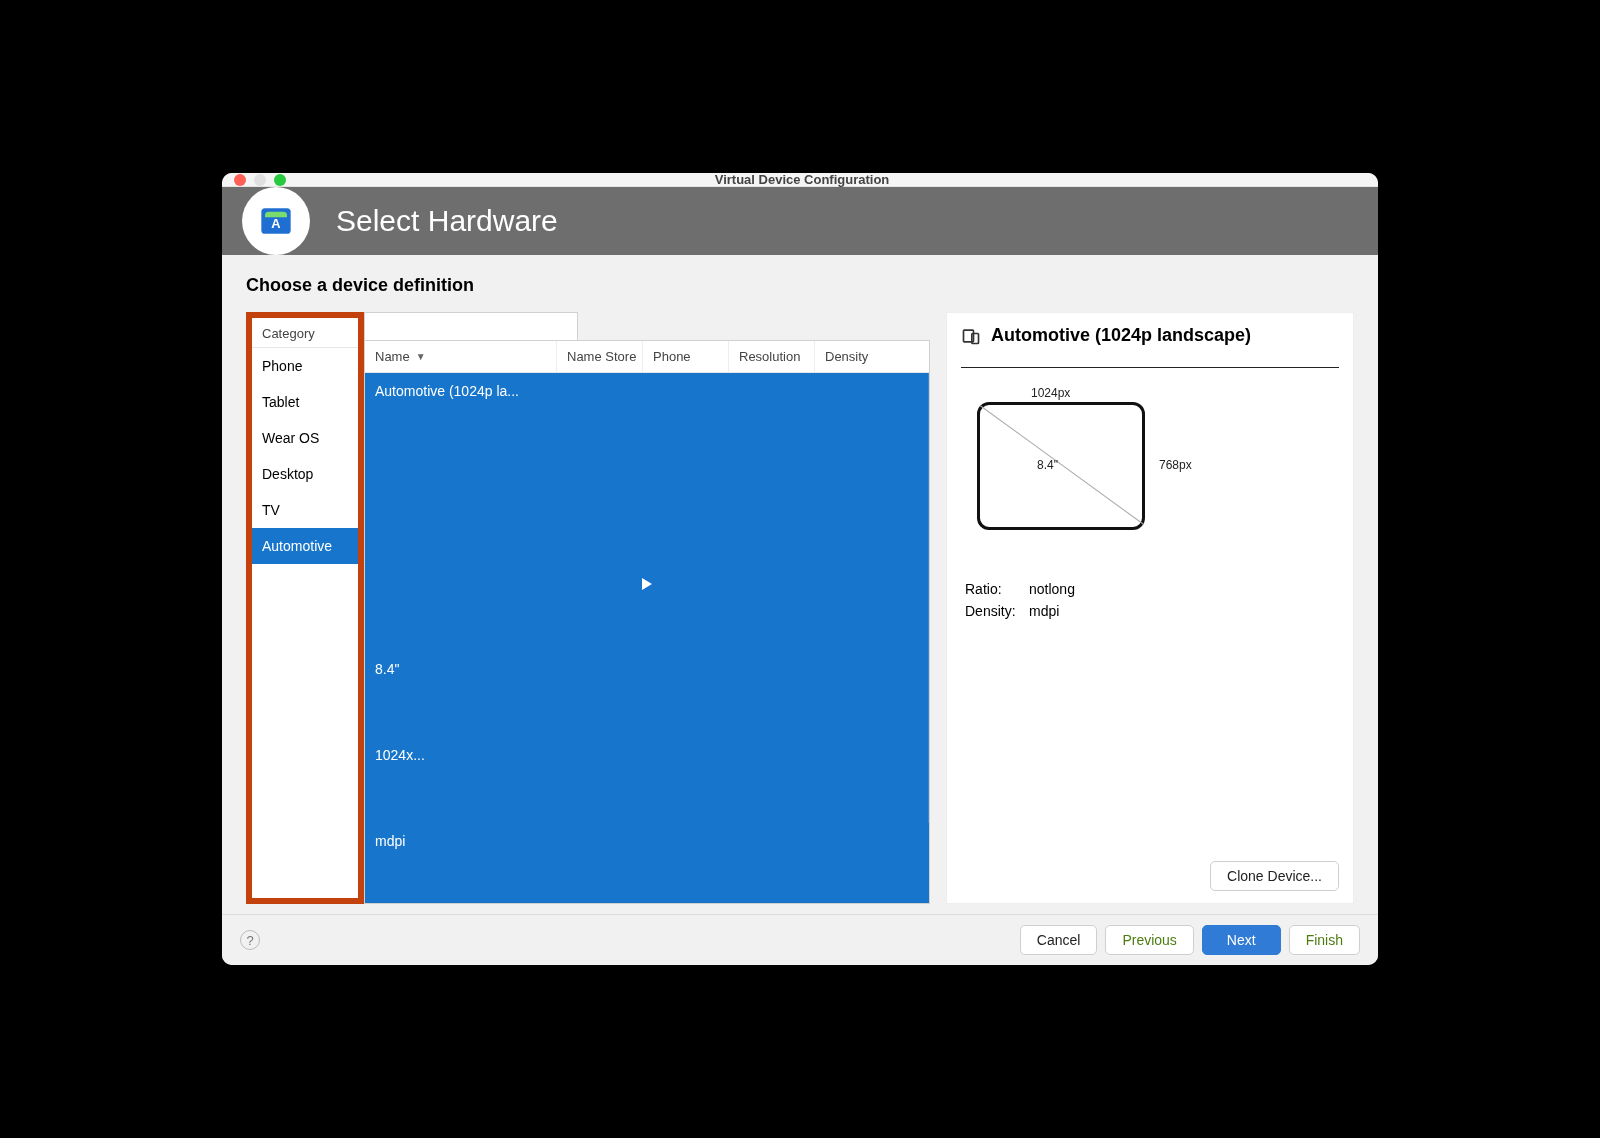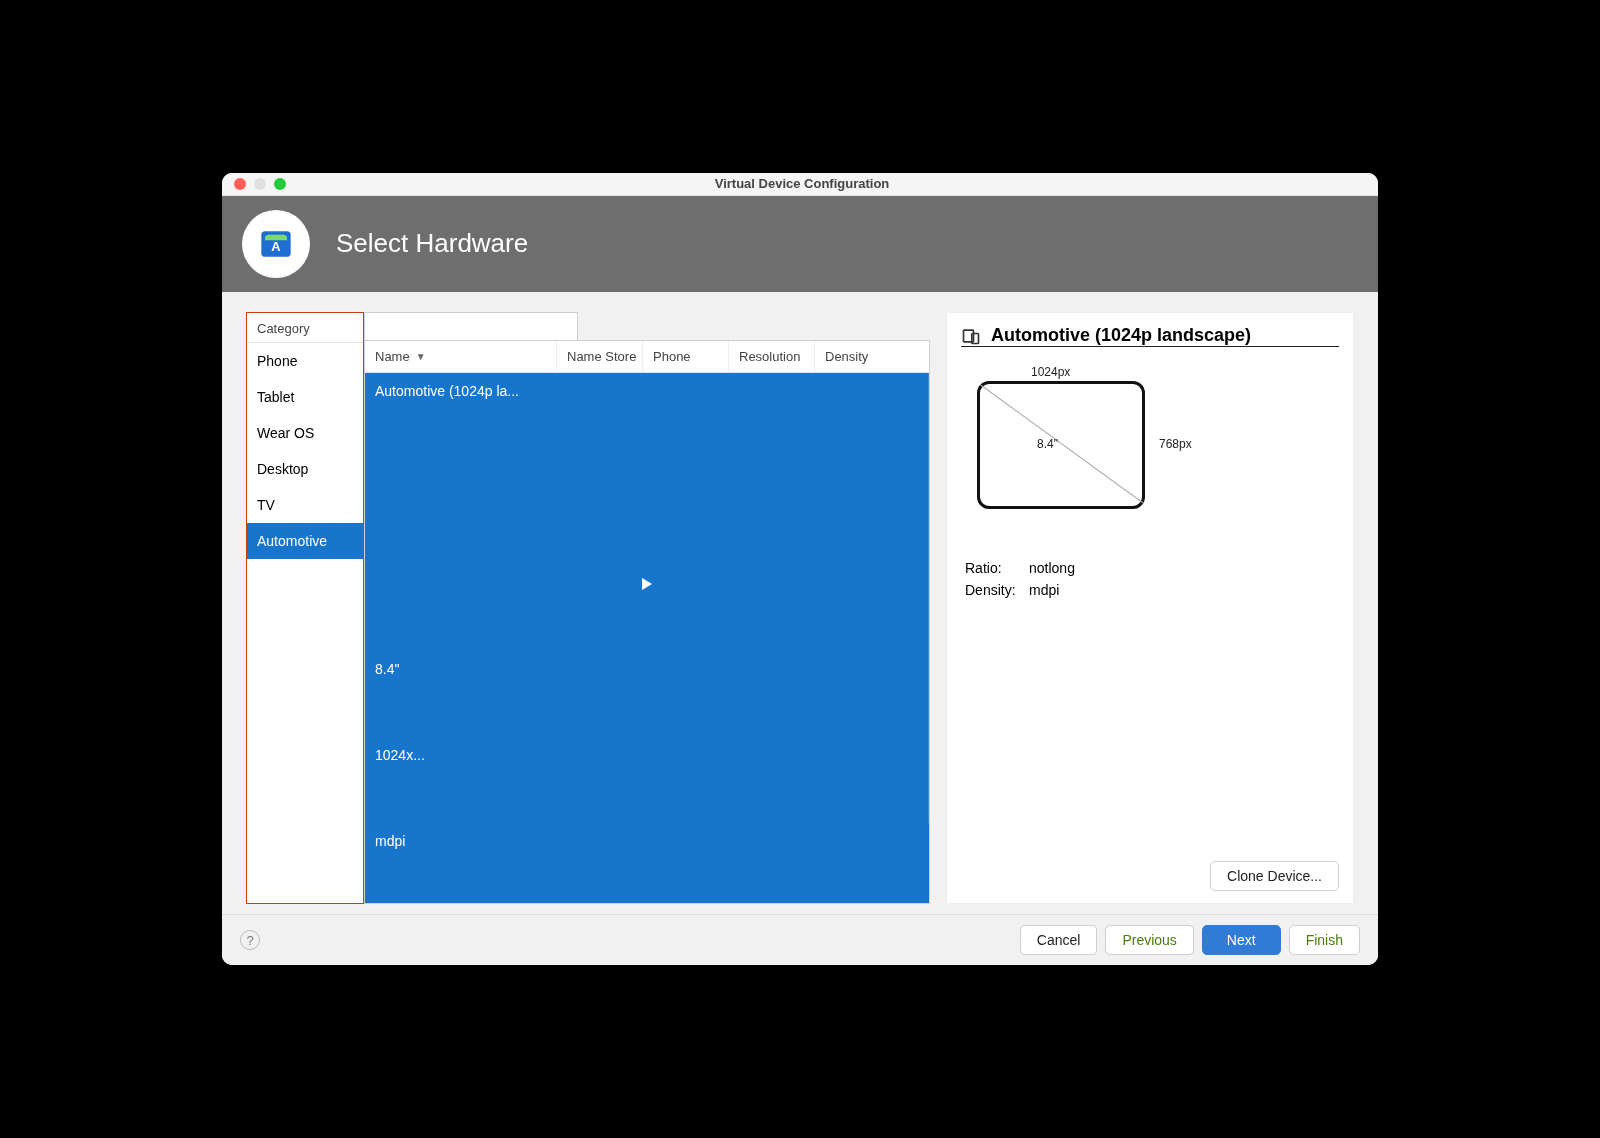--- a/index.html
+++ b/index.html
@@ -42,33 +42,33 @@
     display:flex;
     align-items:center;
     padding:0 20px;
     gap:26px;
   }
   .appicon {
     width:68px; height:68px; border-radius:50%; background:#fff;
     display:flex; align-items:center; justify-content:center; position:relative;
   }
   .appicon svg { width:44px; height:44px; }
-  .header-title { color:#fff; font-size:26px; font-weight:400; }
+  .header-title { color:#fff; font-size:30px; font-weight:400; }
   .content {
     flex:1;
     padding: 20px 24px 10px 24px;
     display:flex;
     flex-direction:column;
   }
   .section-title { font-size:18px; font-weight:700; margin-bottom:16px; }
   .main-row { display:flex; gap:16px; flex:1; min-height:0; }
   .left-col { display:flex; flex-direction:column; flex:1; min-width:0; }
   .pickers { display:flex; gap:0; flex:1; }
   .cat-list {
-    width:118px; border:1px solid #c2410c; background:#fff;
+    width:118px; border:6px solid #c2410c; background:#fff;
     display:flex; flex-direction:column; font-size:14px;
   }
   .cat-header { padding:8px 10px 6px 10px; border-bottom:1px solid #e6e6e6; color:#444; font-size:13px; }
   .cat-item { padding:10px 10px; cursor:pointer; }
   .cat-item.selected { background:#1776cc; color:#fff; }
   .table-area { flex:1; display:flex; flex-direction:column; min-width:0; }
   .search-row { display:flex; }
   .search-input {
     flex:1; height:28px; border:1px solid #d0d0d0; border-bottom:none;
     background:#fff; padding:0 8px 0 28px; font-size:13px; position:relative;
@@ -100,21 +100,21 @@
   .btn {
     background:#fff; border:1px solid #cfcfcf; border-radius:5px;
     padding:6px 16px; font-size:14px; cursor:pointer; color:#222;
   }
   .btn.icon-only { padding:6px 20px; }
   .spacer { flex:1; }
   .preview {
     width:408px; background:#fff; border:1px solid #eee;
     padding:12px 14px; display:flex; flex-direction:column;
   }
-  .preview-header { display:flex; align-items:center; gap:10px; border-bottom:1px solid #222; padding-bottom:0; }
+  .preview-header { display:flex; align-items:center; gap:10px; border-bottom:1px solid #222; padding-bottom:21px; }
   .preview-header .picon { width:20px; height:20px; color:#333; }
   .preview-title { font-size:18px; font-weight:700; }
   .diagram { position:relative; margin:24px 8px 16px 8px; height:170px; }
   .screen-rect {
     position:absolute; left:8px; top:10px; width:168px; height:128px;
     border:3px solid #111; border-radius:12px; background:#fff;
   }
   .diag-line { position:absolute; left:11px; top:13px; width:202px; height:0; border-top:1px solid #aaa; transform-origin:left; transform:rotate(36deg);}
   .lbl { position:absolute; font-size:12px; color:#222; }
   .lbl.topw  { left:62px; top:-6px; }
@@ -151,20 +151,21 @@
       <svg viewBox="0 0 48 48">
         <rect x="8" y="10" width="32" height="28" rx="4" fill="#1f6fd2"></rect>
         <path d="M16 14 h16 a4 4 0 0 1 4 4 v2 h-24 v-2 a4 4 0 0 1 4-4z" fill="#7bdc6e"></path>
         <text x="24" y="32" text-anchor="middle" font-size="14" font-family="Arial" fill="#fff" font-weight="700">A</text>
       </svg>
     </div>
     <div class="header-title">Select Hardware</div>
   </div>
 
   <div class="content">
+    <div class="section-title">Choose a device definition</div>
 
     <div class="main-row">
       <div class="left-col">
         <div class="pickers">
           <div class="cat-list">
             <div class="cat-header">Category</div>
             <div class="cat-item">Phone</div>
             <div class="cat-item">Tablet</div>
             <div class="cat-item">Wear OS</div>
             <div class="cat-item">Desktop</div>

